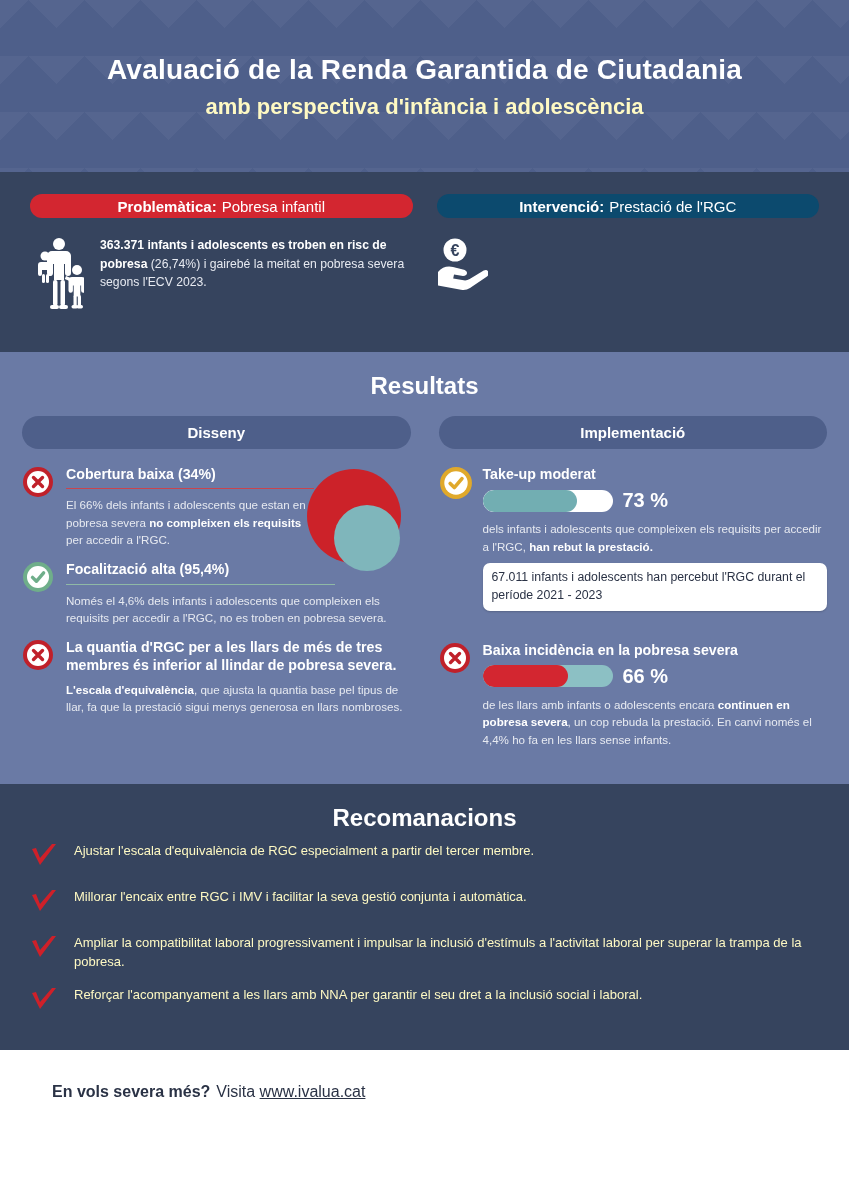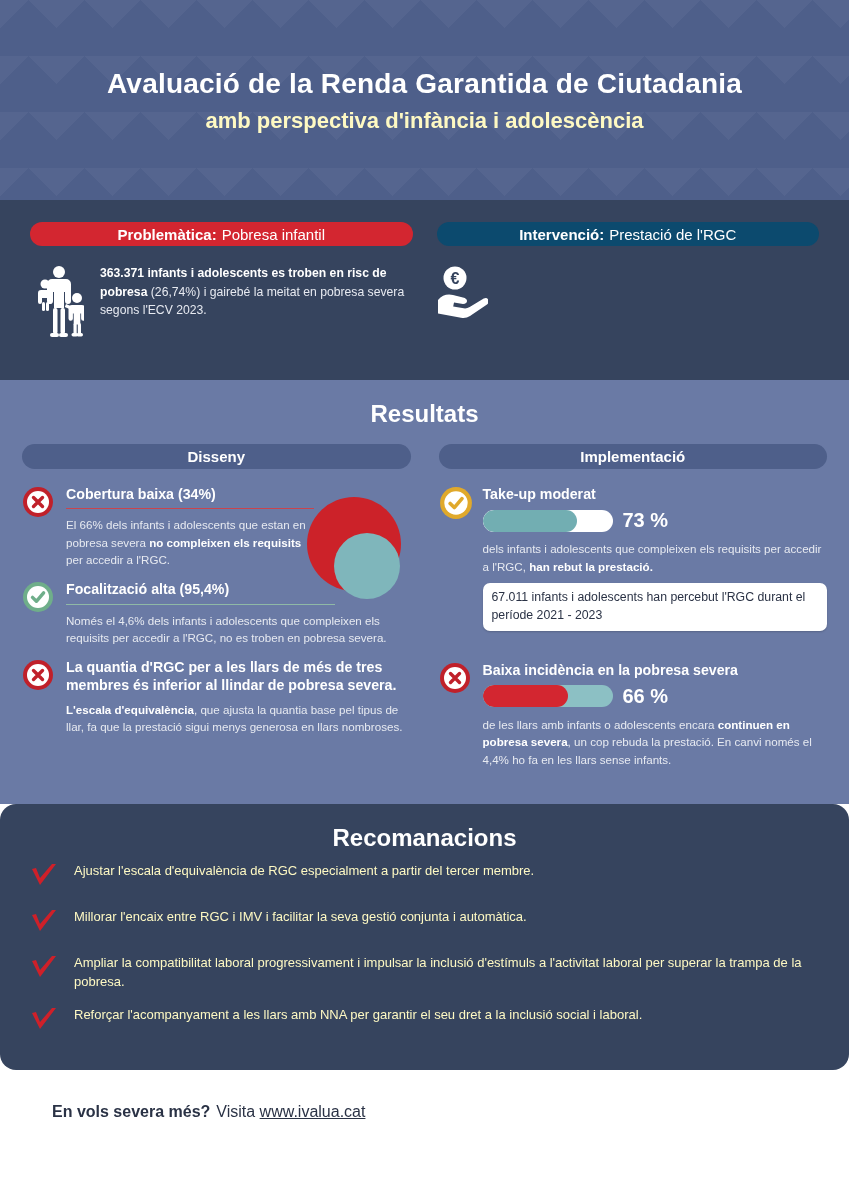--- a/index.html
+++ b/index.html
@@ -7,21 +7,21 @@
     width: 849px; height: 1200px;
     font-family: "Liberation Sans", sans-serif;
     background: #ffffff;
     overflow: hidden;
   }
   #page { position: relative; width: 849px; height: 1200px; }
 
   
   .header {
     position: relative;
-    height: 200px;
+    height: 172px;
     background: #4e5f8a;
     overflow: hidden;
     display: flex; flex-direction: column;
     align-items: center; justify-content: center;
   }
   .header .pattern {
     position: absolute; inset: 0;
     background-image:
       linear-gradient(135deg, rgba(255,255,255,.045) 25%, transparent 25%),
       linear-gradient(225deg, rgba(255,255,255,.045) 25%, transparent 25%);
@@ -69,21 +69,21 @@
   .band-results {
     background: #6a7aa5;
     padding: 14px 22px 24px 22px;
   }
   .band-results h3 {
     color: #fff; font-size: 24px; font-weight: bold;
     text-align: center; margin: 6px 0 16px 0;
   }
   .results-cols { display: flex; gap: 28px; }
   .subpill {
-    background: #4e5f8a; border-radius: 18px; height: 25px;
+    background: #4e5f8a; border-radius: 18px; height: 33px;
     display: flex; align-items: center; justify-content: center;
     color: #fff; font-size: 15px; font-weight: bold;
     margin-bottom: 16px;
   }
   .rcol { flex: 1 1 0; min-width: 0; position: relative; }
 
   .finding { display: flex; gap: 10px; margin-bottom: 12px; position: relative; }
   .finding .mark { flex: 0 0 34px; padding-top: 1px; }
   .finding .content { flex: 1 1 auto; min-width: 0; }
   .f-title {
@@ -120,21 +120,20 @@
     border-radius: 7px; padding: 6px 9px;
     font-size: 12.3px; line-height: 1.45;
     margin: 8px 0 18px 0;
     box-shadow: 0 1px 2px rgba(0,0,0,.18);
   }
 
   
   .band-rec {
     background: #36445e;
     padding: 16px 30px 18px 30px;
-    border-radius: 16px;
   }
   .band-rec h3 {
     color: #fff; font-size: 24px; font-weight: bold;
     text-align: center; margin: 4px 0 10px 0;
   }
   .rec-item { display: flex; gap: 14px; align-items: flex-start; margin-bottom: 14px; }
   .rec-item .chk { flex: 0 0 30px; padding-top: 2px; }
   .rec-text { color: #fef9c3; font-size: 13px; line-height: 1.45; }
 
   

